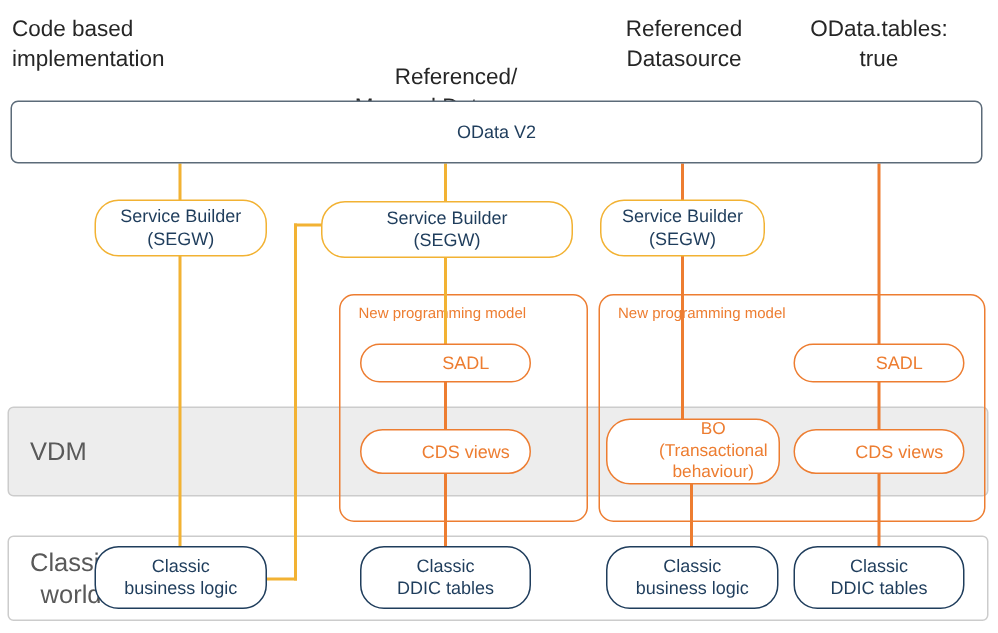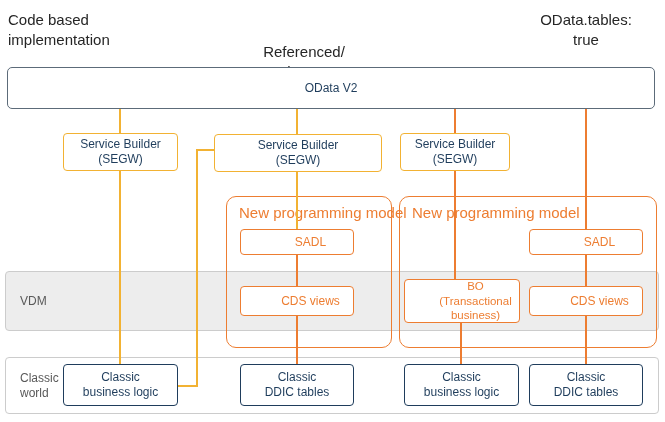--- a/index.html
+++ b/index.html
@@ -7,49 +7,51 @@
     position:relative;width:665px;height:422px;background:#fff;
     font-family:"Liberation Sans",sans-serif;overflow:hidden;
   }
   .hdr{
     position:absolute;font-size:15px;line-height:1.3;color:var(--header_text);
     white-space:pre-line;
   }
   .hdr.center{text-align:center;}
   .box{
     position:absolute;background:#fff;display:flex;align-items:center;justify-content:center;
-    text-align:center;white-space:pre-line;border-radius:4px;line-height:1.25;box-sizing:border-box;
+    text-align:center;white-space:pre-line;border-radius:16px;line-height:1.25;box-sizing:border-box;
   }
   .odata{border:1.5px solid var(--outer_border);color:var(--navy);font-size:12px;border-radius:5px;}
   .segw{border:1.5px solid var(--yellow);color:var(--navy);font-size:12px;}
   .orangebox{border:1.5px solid var(--orange);color:var(--orange);font-size:12px;padding-left:27px;}
   .bo{font-size:11.5px;}
   .classicbox{border:1.5px solid var(--navy);color:var(--navy);font-size:12px;}
   .band{position:absolute;border-radius:4px;box-sizing:border-box;}
   .band.vdm{background:var(--band_fill);border:1px solid var(--band_border);}
   .band.classicworld{background:#fff;border:1px solid var(--band_border);}
   .band-label{
     position:absolute;left:14px;top:50%;transform:translateY(-50%);
-    font-size:12px;color:var(--label_gray);white-space:pre-line;line-height:1.25;
+    font-size:17px;color:var(--label_gray);white-space:pre-line;line-height:1.25;text-align:center;
   }
   .npm{position:absolute;border:1.5px solid var(--orange);border-radius:10px;box-sizing:border-box;}
-  .npm-label{position:absolute;left:12px;top:7px;font-size:15px;color:var(--orange);white-space:nowrap;}
+  .npm-label{position:absolute;left:12px;top:7px;font-size:10px;color:var(--orange);white-space:nowrap;}
   .line{position:absolute;}
   .line.yellow{background:var(--yellow);}
   .line.orange{background:var(--orange);}
 </style>
 </head>
 <body>
 
 <div class="stage">
 
   <div class="hdr" style="left:8px;top:10px;width:145px;">Code based
 implementation</div>
   <div class="hdr center" style="left:220px;top:10px;width:168px;margin-top:32px;">Referenced/
 Mapped Datasource</div>
+  <div class="hdr center" style="left:400px;top:10px;width:112px;">Referenced
+Datasource</div>
   <div class="hdr center" style="left:520px;top:10px;width:132px;">OData.tables:
 true</div>
 
   <div class="band vdm" style="left:5px;top:271px;width:654px;height:60px;">
     <span class="band-label">VDM</span>
   </div>
   <div class="band classicworld" style="left:5px;top:357px;width:654px;height:57px;">
     <span class="band-label">Classic
 world</span>
   </div>
@@ -85,21 +87,21 @@
   <div class="box segw" style="left:214px;top:134px;width:168px;height:38px;">Service Builder
 (SEGW)</div>
   <div class="box segw" style="left:400px;top:133px;width:110px;height:38px;">Service Builder
 (SEGW)</div>
 
   <div class="box orangebox" style="left:240px;top:229px;width:114px;height:26px;">SADL</div>
   <div class="box orangebox" style="left:529px;top:229px;width:114px;height:26px;">SADL</div>
 
   <div class="box orangebox" style="left:240px;top:286px;width:114px;height:30px;">CDS views</div>
   <div class="box orangebox bo" style="left:404px;top:279px;width:116px;height:44px;">BO (Transactional
-business)</div>
+behaviour)</div>
   <div class="box orangebox" style="left:529px;top:286px;width:114px;height:30px;">CDS views</div>
 
   <div class="box classicbox" style="left:63px;top:364px;width:115px;height:42px;">Classic
 business logic</div>
   <div class="box classicbox" style="left:240px;top:364px;width:114px;height:42px;">Classic
 DDIC tables</div>
   <div class="box classicbox" style="left:404px;top:364px;width:115px;height:42px;">Classic
 business logic</div>
   <div class="box classicbox" style="left:529px;top:364px;width:114px;height:42px;">Classic
 DDIC tables</div>

